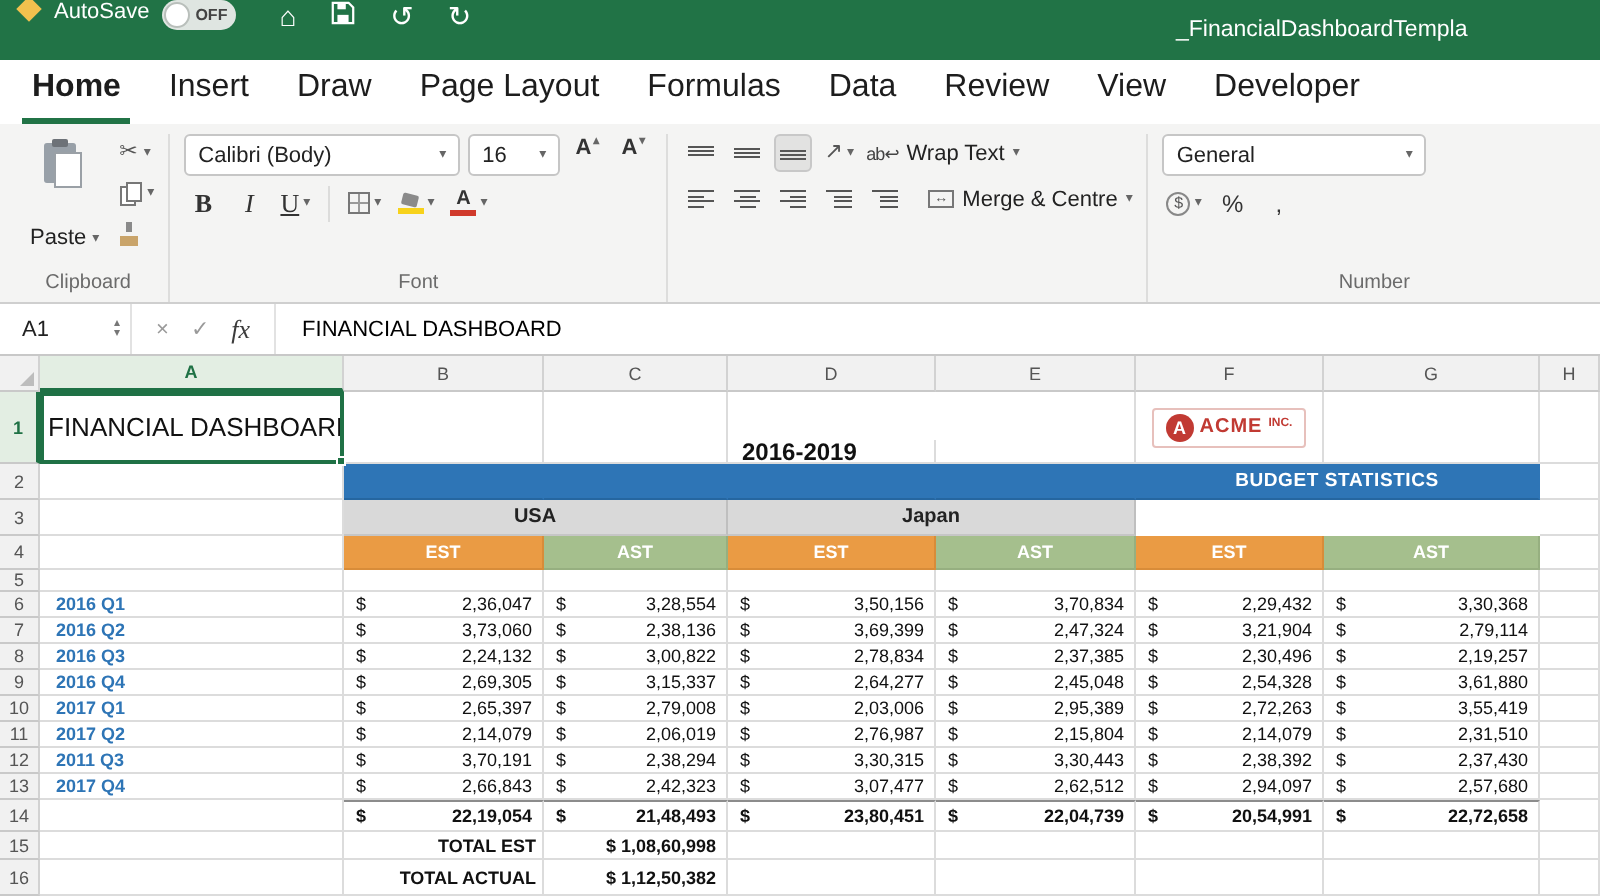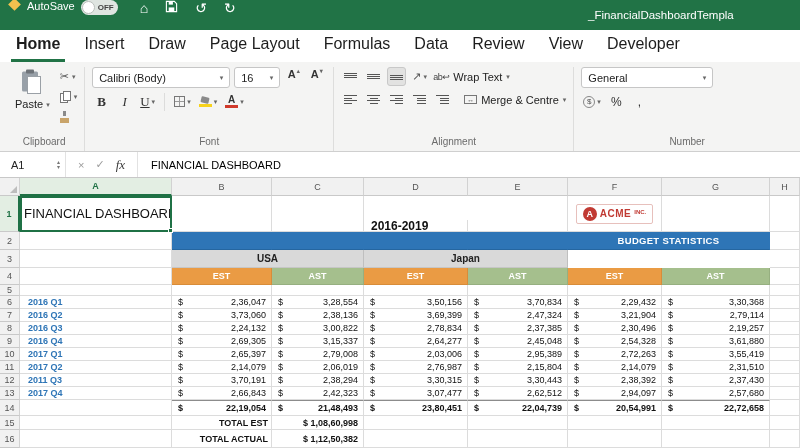--- a/index.html
+++ b/index.html
@@ -31,21 +31,21 @@
   .rrow{display:flex;align-items:center;gap:4px;margin-bottom:4px}
   .combo{background:#fff;border:1px solid #C6C6C6;border-radius:3px;font-size:11px;color:#222;display:flex;align-items:center;padding:2px 6px;height:21px;gap:6px;white-space:nowrap}
   .combo .car{margin-left:auto}
   .car{font-size:7px;color:#666;line-height:7px}
   .btn{display:flex;align-items:center;justify-content:center;min-width:19px;height:19px;border-radius:3px;color:#333;gap:2px;padding:0 2px}
   .btn.sel{background:#E2E2E1;border:1px solid #C8C8C8}
   .vsep{width:1px;height:18px;background:#DCDCDB;margin:0 3px}
 
   
   .clipwrap{display:flex;align-items:flex-start;gap:6px}
-  .paste-wrap{display:flex;flex-direction:column;align-items:center;gap:3px;padding:2px 4px}
+  .paste-wrap{display:flex;flex-direction:column;align-items:center;gap:18px;padding:2px 4px}
   .paste-label{font-size:11px;color:#222;display:flex;align-items:center;gap:3px}
   .clip-col{display:flex;flex-direction:column;gap:5px;padding-top:2px}
   .mini-btn{display:flex;align-items:center;gap:3px;height:15px;color:#555}
   .g{font-size:11px;line-height:11px;color:#555}
   .copy-ic{position:relative;width:11px;height:12px;display:inline-block}
   .copy-ic::before,.copy-ic::after{content:"";position:absolute;width:6px;height:8px;border:1px solid #777;background:#fff}
   .copy-ic::before{left:0;bottom:0}.copy-ic::after{right:0;top:0}
   .brush-ic{width:9px;height:12px;position:relative;display:inline-block}
   .brush-ic::before{content:"";position:absolute;left:3px;top:0;width:3px;height:5px;background:#8a8a8a}
   .brush-ic::after{content:"";position:absolute;left:0;bottom:0;width:9px;height:5px;background:#C9A46A}
@@ -325,21 +325,20 @@
             </span>
           </div>
         <div class="labelbtn" style="margin-left:8px">
           <span class="mergeic">
               <span>↔</span>
             </span>
           <span>Merge &amp; Centre</span>
           <span class="car">▾</span>
         </div>
       </div>
-      <div class="rgroup-label">Alignment</div>
     </div>
 
     <div class="rgroup" style="flex:1">
       <div class="rrow">
         <div class="combo" style="width:132px">
             <span>General</span>
             <span class="car">▾</span>
           </div>
       </div>
       <div class="rrow">

